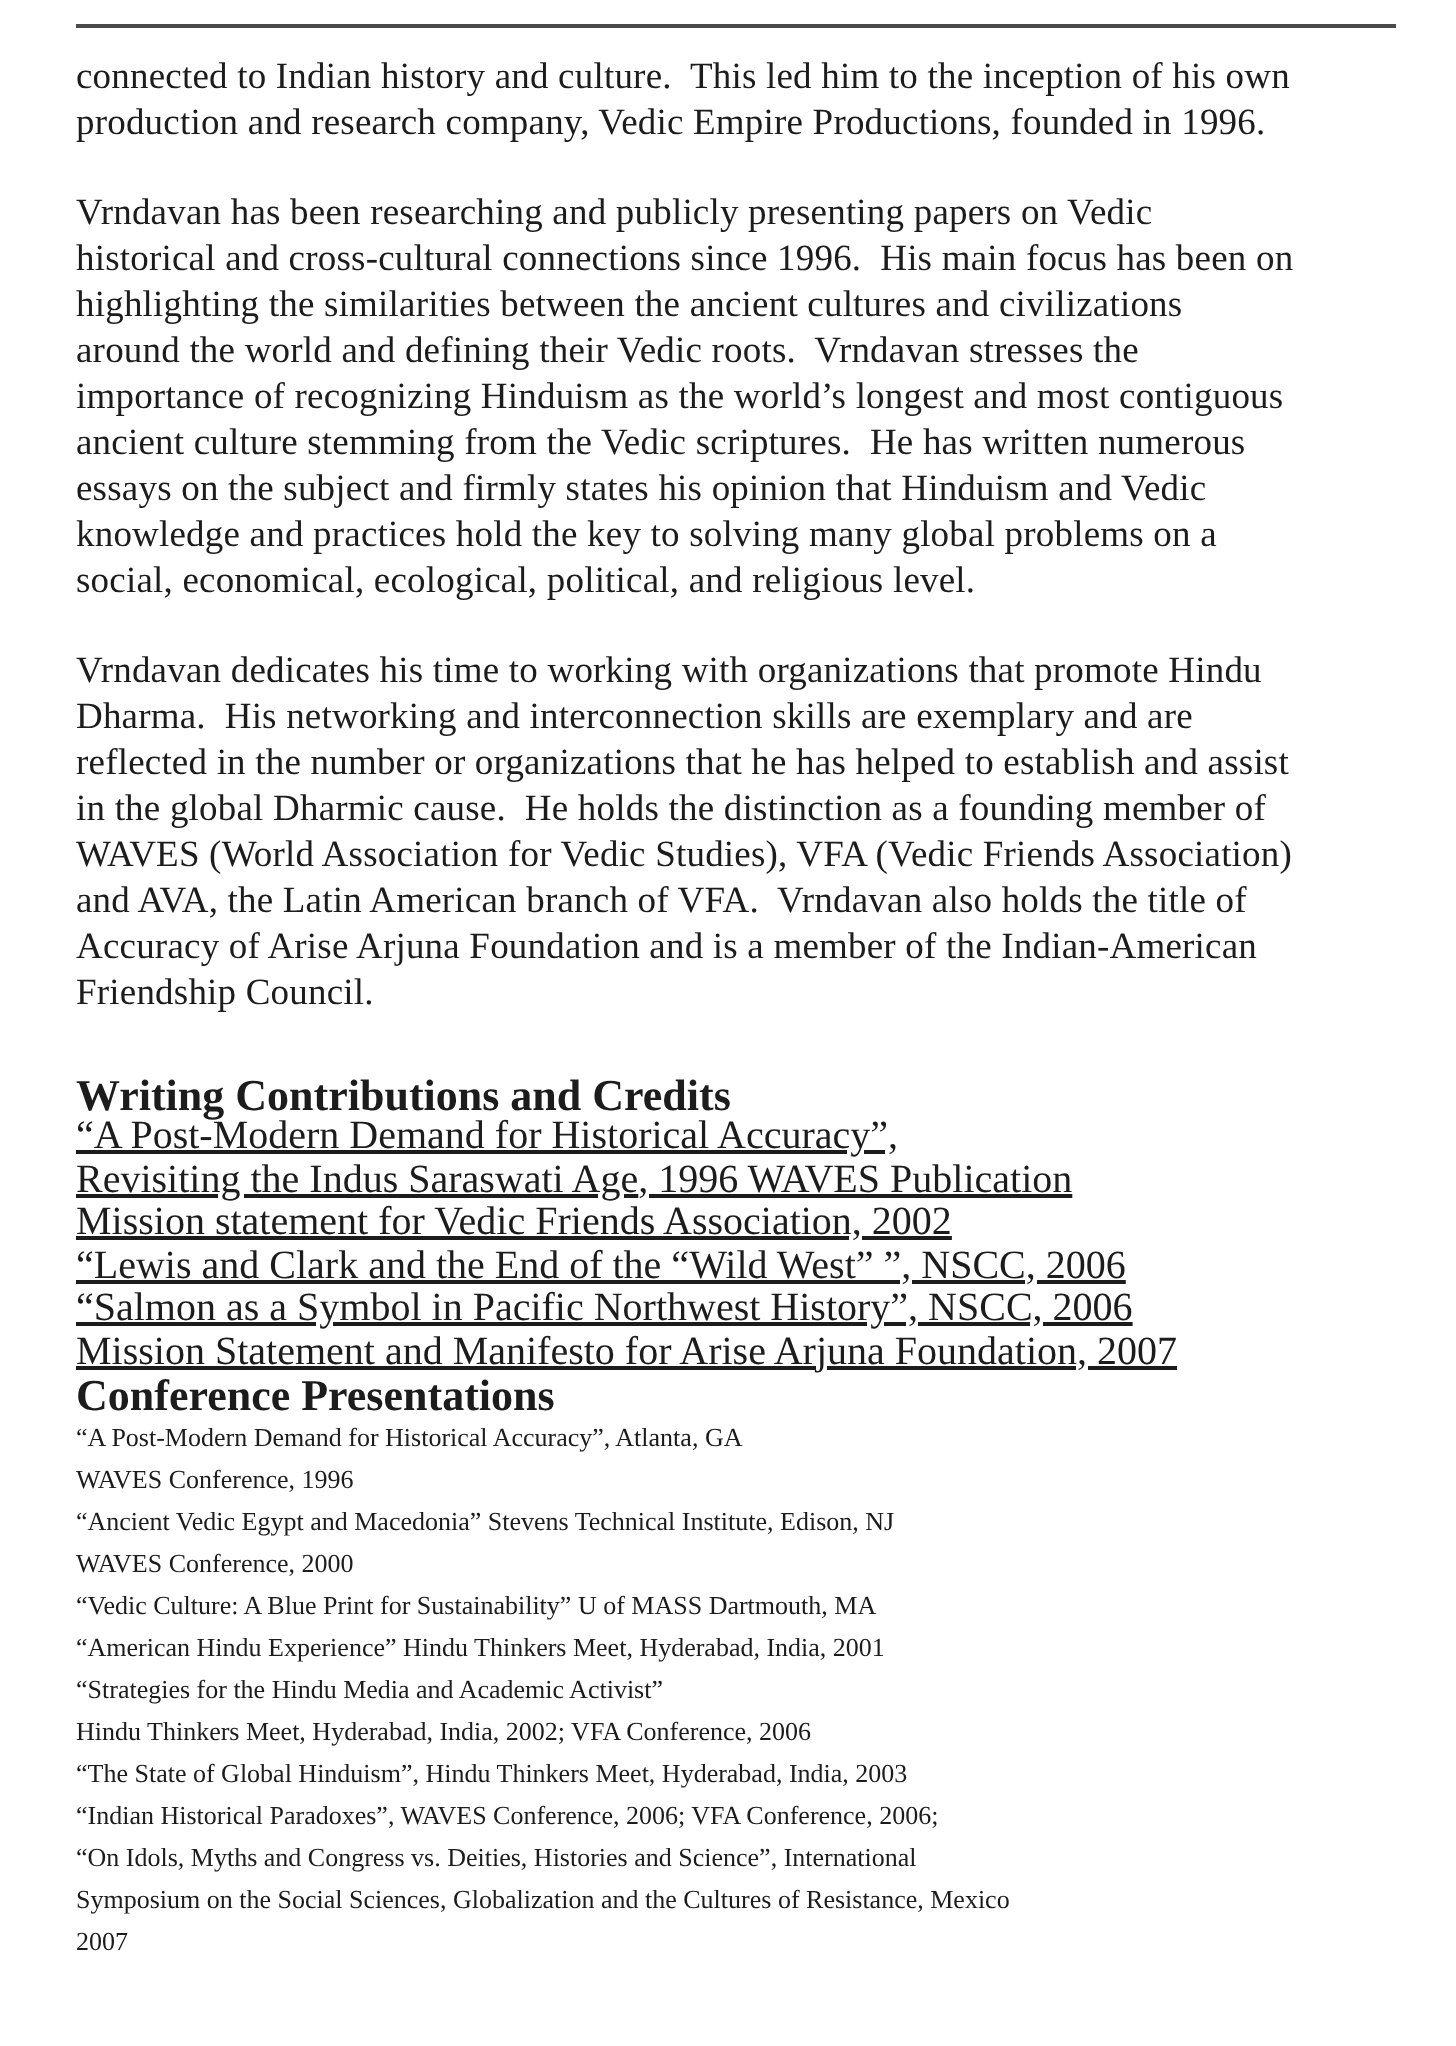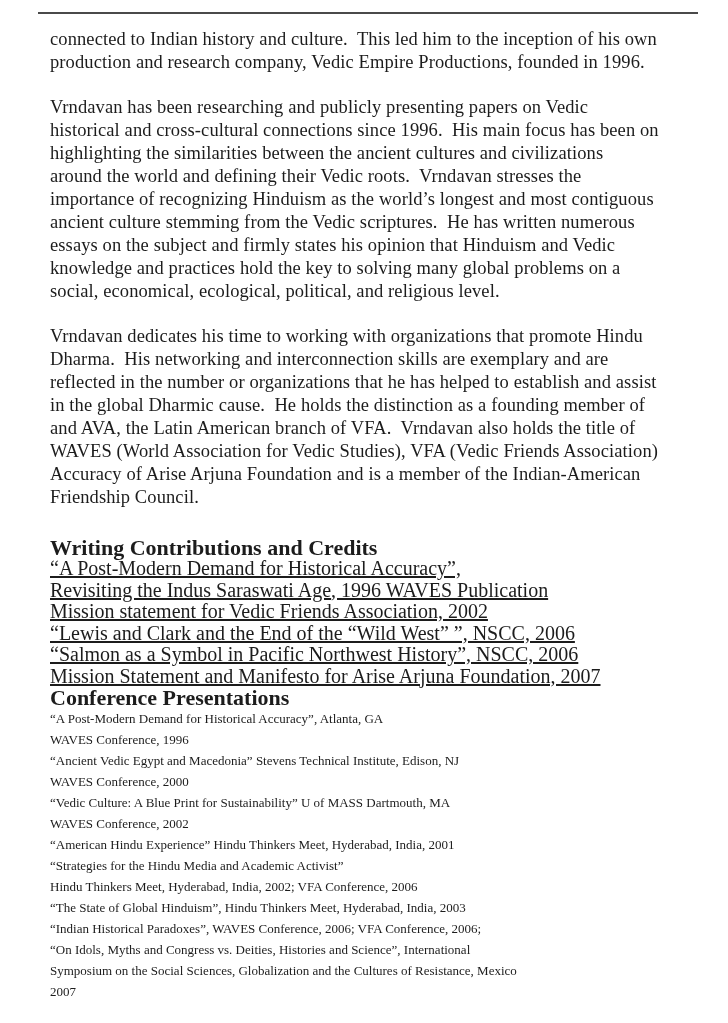--- a/index.html
+++ b/index.html
@@ -20,21 +20,21 @@
     position: absolute;
     top: 12px;
     left: 38px;
     width: 660px;
     height: 2px;
     background: #4a4a4a;
   }
   .content {
     position: absolute;
     top: 28px;
-    left: 50px;
+    left: 38px;
     width: 672px;
   }
   .par { margin: 0 0 22px 0; }
   .par.org-par { margin-bottom: 28px; }
   .line {
     font-size: 18.5px;
     line-height: 23px;
     white-space: pre;
     letter-spacing: 0.1px;
   }
@@ -80,22 +80,22 @@
       <div class="line">essays on the subject and firmly states his opinion that Hinduism and Vedic</div>
       <div class="line">knowledge and practices hold the key to solving many global problems on a</div>
       <div class="line">social, economical, ecological, political, and religious level.</div>
     </div>
 
     <div class="par org-par">
       <div class="line">Vrndavan dedicates his time to working with organizations that promote Hindu</div>
       <div class="line">Dharma.  His networking and interconnection skills are exemplary and are</div>
       <div class="line">reflected in the number or organizations that he has helped to establish and assist</div>
       <div class="line">in the global Dharmic cause.  He holds the distinction as a founding member of</div>
+      <div class="line">WAVES (World Association for Vedic Studies), VFA (Vedic Friends Association)</div>
       <div class="line">and AVA, the Latin American branch of VFA.  Vrndavan also holds the title of</div>
-      <div class="line">WAVES (World Association for Vedic Studies), VFA (Vedic Friends Association)</div>
       <div class="line">Accuracy of Arise Arjuna Foundation and is a member of the Indian-American</div>
       <div class="line">Friendship Council.</div>
     </div>
 
     <div>
       <div class="sec-heading">Writing Contributions and Credits</div>
       <div class="w-line">“A Post-Modern Demand for Historical Accuracy”,</div>
       <div class="w-line"><span class="underlined">Revisiting the Indus Saraswati Age</span><span>, 1996 WAVES Publication</span></div>
       <div class="w-line">Mission statement for Vedic Friends Association, 2002</div>
       <div class="w-line">“Lewis and Clark and the End of the “Wild West” ”, NSCC, 2006</div>
@@ -103,21 +103,20 @@
       <div class="w-line">Mission Statement and Manifesto for Arise Arjuna Foundation, 2007</div>
     </div>
 
     <div>
       <div class="sec-heading">Conference Presentations</div>
       <div class="c-line">“A Post-Modern Demand for Historical Accuracy”, Atlanta, GA</div>
       <div class="c-line">WAVES Conference, 1996</div>
       <div class="c-line">“Ancient Vedic Egypt and Macedonia” Stevens Technical Institute, Edison, NJ</div>
       <div class="c-line">WAVES Conference, 2000</div>
       <div class="c-line">“Vedic Culture: A Blue Print for Sustainability” U of MASS Dartmouth, MA</div>
-      <div class="c-line">WAVES Conference, 2002</div>
       <div class="c-line">“American Hindu Experience” Hindu Thinkers Meet, Hyderabad, India, 2001</div>
       <div class="c-line">“Strategies for the Hindu Media and Academic Activist”</div>
       <div class="c-line">Hindu Thinkers Meet, Hyderabad, India, 2002; VFA Conference, 2006</div>
       <div class="c-line">“The State of Global Hinduism”, Hindu Thinkers Meet, Hyderabad, India, 2003</div>
       <div class="c-line">“Indian Historical Paradoxes”, WAVES Conference, 2006; VFA Conference, 2006;</div>
       <div class="c-line">“On Idols, Myths and Congress vs. Deities, Histories and Science”, International</div>
       <div class="c-line">Symposium on the Social Sciences, Globalization and the Cultures of Resistance, Mexico</div>
       <div class="c-line">2007</div>
     </div>
 

